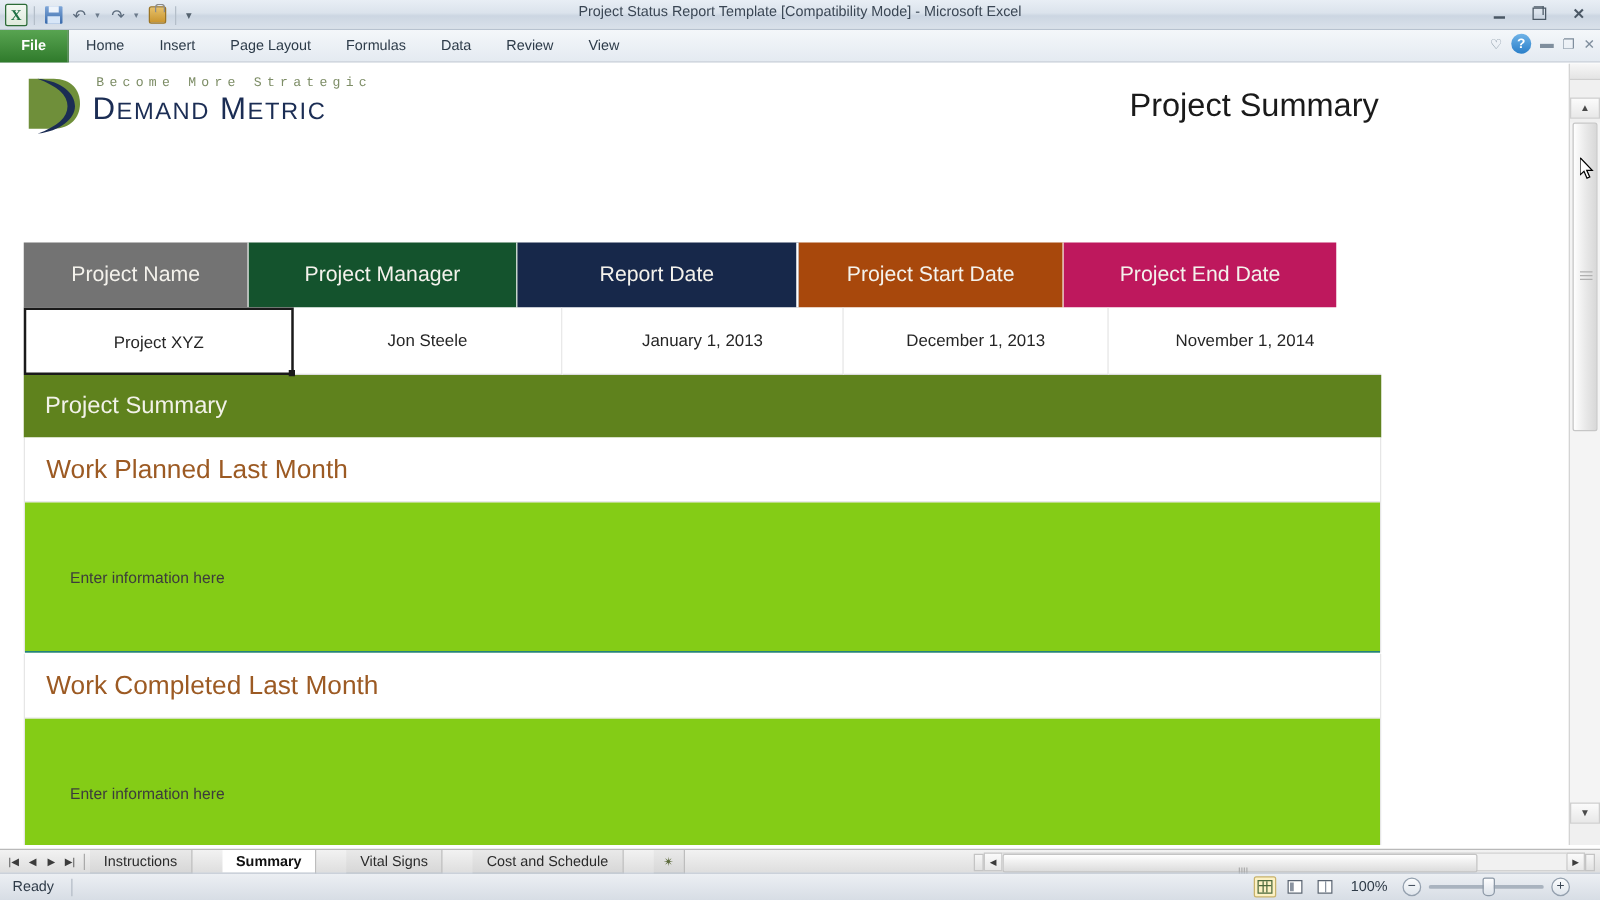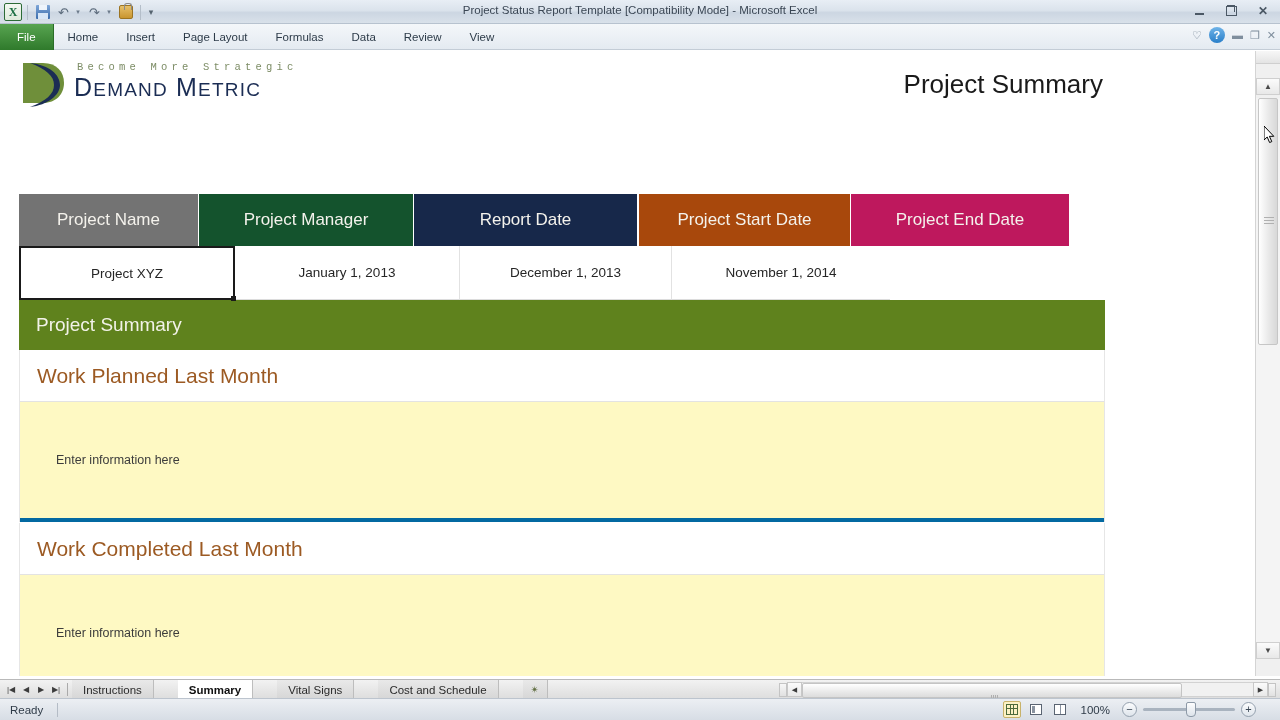--- a/index.html
+++ b/index.html
@@ -60,20 +60,21 @@
   }
   .tabs { position: absolute; left: 0; top: 0; height: 26px; display: flex; align-items: stretch; }
   .tab {
     padding: 0 14px; display: flex; align-items: center;
     font-size: 11.5px; color: #2d3b49; height: 26px;
   }
   .tab-file {
     background: linear-gradient(to bottom,#58a451,#2f7a2b);
     color: #ffffff; font-size: 11.5px; padding: 0 17px;
     border-right: 1px solid #2a6d27;
+    font-weight: bold;
   }
   .ribbon-right { position: absolute; right: 4px; top: 3px; display: flex; align-items: center; gap: 7px; }
   .rr-ic { color: #7f8e9d; font-size: 11px; }
   .help-ic {
     width: 16px; height: 16px; border-radius: 50%;
     background: linear-gradient(to bottom,#6fb3e8,#2a7fc9);
     color: #fff; font-size: 11px; font-weight: bold;
     display:flex; align-items:center; justify-content:center;
   }
 
@@ -131,22 +132,22 @@
     position: absolute; left: 19px; width: 1086px;
     border-left: 1px solid #e6e6e6; border-right: 1px solid #e6e6e6;
   }
   .sec-title {
     height: 52px; display: flex; align-items: center; padding-left: 17px;
     font-size: 21px; font-family: "Liberation Sans", sans-serif;
     border-bottom: 1px solid #e3e3e3; background: #ffffff;
   }
   .sec-body {
     height: 120px; display: flex; align-items: center; padding-left: 36px;
-    font-size: 12.5px; color: #3c3c3c; background: #fef9c3;
-    border-bottom: 4px solid #0369a1;
+    font-size: 12.5px; color: #3c3c3c; background: #84cc16;
+    border-bottom: 1px solid #0369a1;
   }
 
   
   .vscroll {
     position: absolute; right: 0; top: 51px; width: 25px; height: 625px;
     background: #f0f0f0; border-left: 1px solid #d4d4d4;
   }
   .vs-split { height: 13px; background: linear-gradient(to bottom,#f7f7f7,#e4e4e4); border-bottom:1px solid #cfcfcf; }
   .vs-btn {
     height: 17px; background: linear-gradient(to bottom,#fbfbfb,#e8e8e8);
@@ -307,20 +308,21 @@
     <div class="ptable">
       <div class="prow">
         <div class="pcell hcell" style="width:180px;background:#737373">Project Name</div>
         <div class="pcell hcell" style="width:215px;background:#14532d">Project Manager</div>
         <div class="pcell hcell" style="width:225px;background:#17284a;border-right:2px solid #fff">Report Date</div>
         <div class="pcell hcell" style="width:212px;background:#a8480c">Project Start Date</div>
         <div class="pcell hcell" style="width:218px;background:#be185d;border-right:none">Project End Date</div>
       </div>
       <div class="prow">
         <div class="pcell vcell selected" style="width:216px">Project XYZ</div>
+        <div class="pcell vcell" style="width:215px">Jon Steele</div>
         <div class="pcell vcell" style="width:225px">January 1, 2013</div>
         <div class="pcell vcell" style="width:212px">December 1, 2013</div>
         <div class="pcell vcell" style="width:218px;border-right:none">November 1, 2014</div>
       </div>
     </div>
 
     <div class="greenband" style="background:#5f821d">Project Summary</div>
 
     <div class="section" style="top:299px">
       <div class="sec-title" style="color:#9c5a23">Work Planned Last Month</div>

